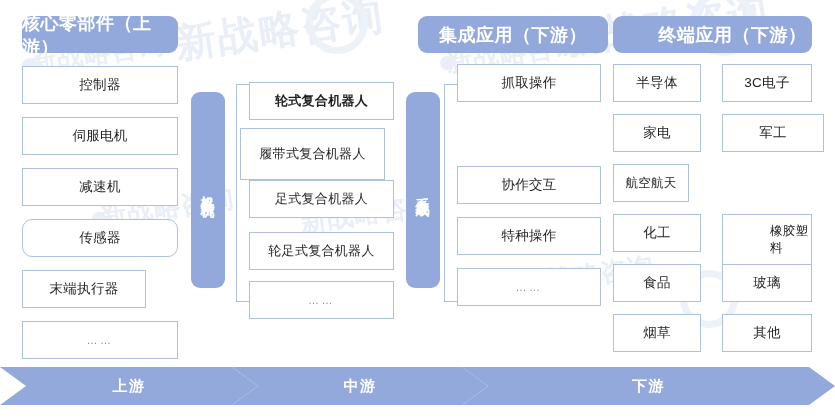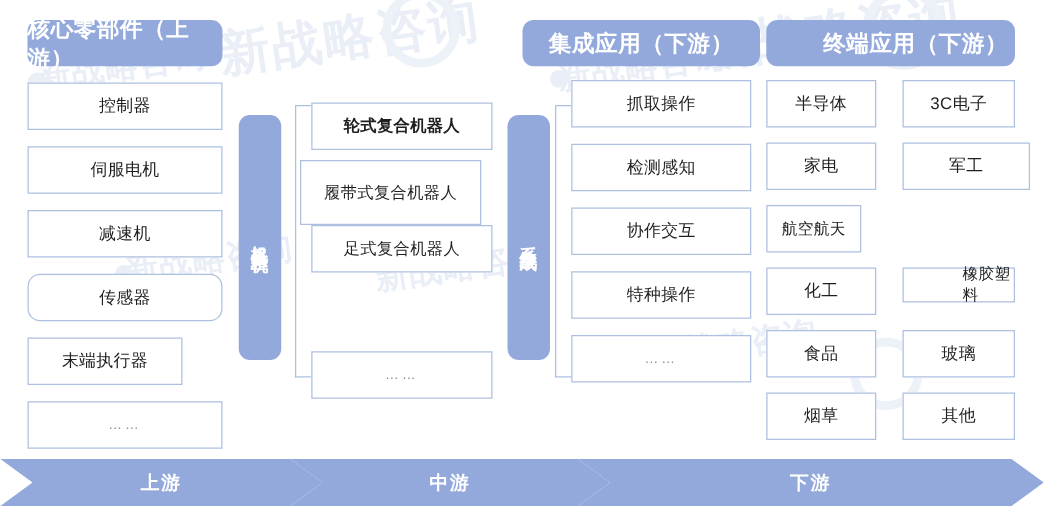--- a/index.html
+++ b/index.html
@@ -118,41 +118,41 @@
   <div class="box" style="left:22px;top:219px;width:156px;height:38px;border-radius:10px;">传感器</div>
   <div class="box" style="left:22px;top:270px;width:124px;height:38px;">末端执行器</div>
   <div class="box dots" style="left:22px;top:321px;width:156px;height:38px;">……</div>
 
   <div class="vbar" style="left:191px;top:92px;width:34px;height:196px;">机器人整机</div>
   <div class="bracket" style="left:236px;top:84px;width:13px;height:218px;"></div>
 
   <div class="box small" style="left:249px;top:82px;width:145px;height:38px;font-weight:bold;">轮式复合机器人</div>
   <div class="box small" style="left:240px;top:128px;width:145px;height:52px;">履带式复合机器人</div>
   <div class="box small" style="left:249px;top:180px;width:145px;height:38px;">足式复合机器人</div>
+  <div class="box small" style="left:249px;top:232px;width:145px;height:38px;">轮足式复合机器人</div>
   <div class="box dots" style="left:249px;top:281px;width:145px;height:38px;">……</div>
 
   <div class="vbar" style="left:406px;top:92px;width:34px;height:196px;">系统集成</div>
   <div class="bracket" style="left:444px;top:84px;width:13px;height:218px;"></div>
 
   <div class="box" style="left:457px;top:64px;width:144px;height:38px;">抓取操作</div>
-  <div class="box" style="left:457px;top:115px;width:144px;height:38px;">检测感知</div>
   <div class="box" style="left:457px;top:166px;width:144px;height:38px;">协作交互</div>
   <div class="box" style="left:457px;top:217px;width:144px;height:38px;">特种操作</div>
   <div class="box dots" style="left:457px;top:268px;width:144px;height:38px;">……</div>
 
   <div class="box" style="left:613px;top:64px;width:88px;height:38px;">半导体</div>
   <div class="box" style="left:613px;top:114px;width:88px;height:38px;">家电</div>
   <div class="box tiny" style="left:613px;top:164px;width:76px;height:38px;">航空航天</div>
   <div class="box" style="left:613px;top:214px;width:88px;height:38px;">化工</div>
   <div class="box" style="left:613px;top:264px;width:88px;height:38px;">食品</div>
   <div class="box" style="left:613px;top:314px;width:88px;height:38px;">烟草</div>
 
   <div class="box" style="left:722px;top:64px;width:90px;height:38px;">3C电子</div>
   <div class="box" style="left:722px;top:114px;width:102px;height:38px;">军工</div>
-  <div class="box tiny" style="left:722px;top:214px;width:90px;height:28px;padding-left:47px;">橡胶塑料</div>
+  <div class="box tiny" style="left:722px;top:214px;width:90px;height:52px;padding-left:47px;">橡胶塑料</div>
   <div class="box" style="left:722px;top:264px;width:90px;height:38px;">玻璃</div>
   <div class="box" style="left:722px;top:314px;width:90px;height:38px;">其他</div>
 
   <div class="arrowrow">
     <div class="arrow a1" style="left:0px;width:258px;">
       <span>上游</span>
     </div>
     <div class="arrow a2" style="left:232px;width:256px;">
       <span>中游</span>
     </div>

